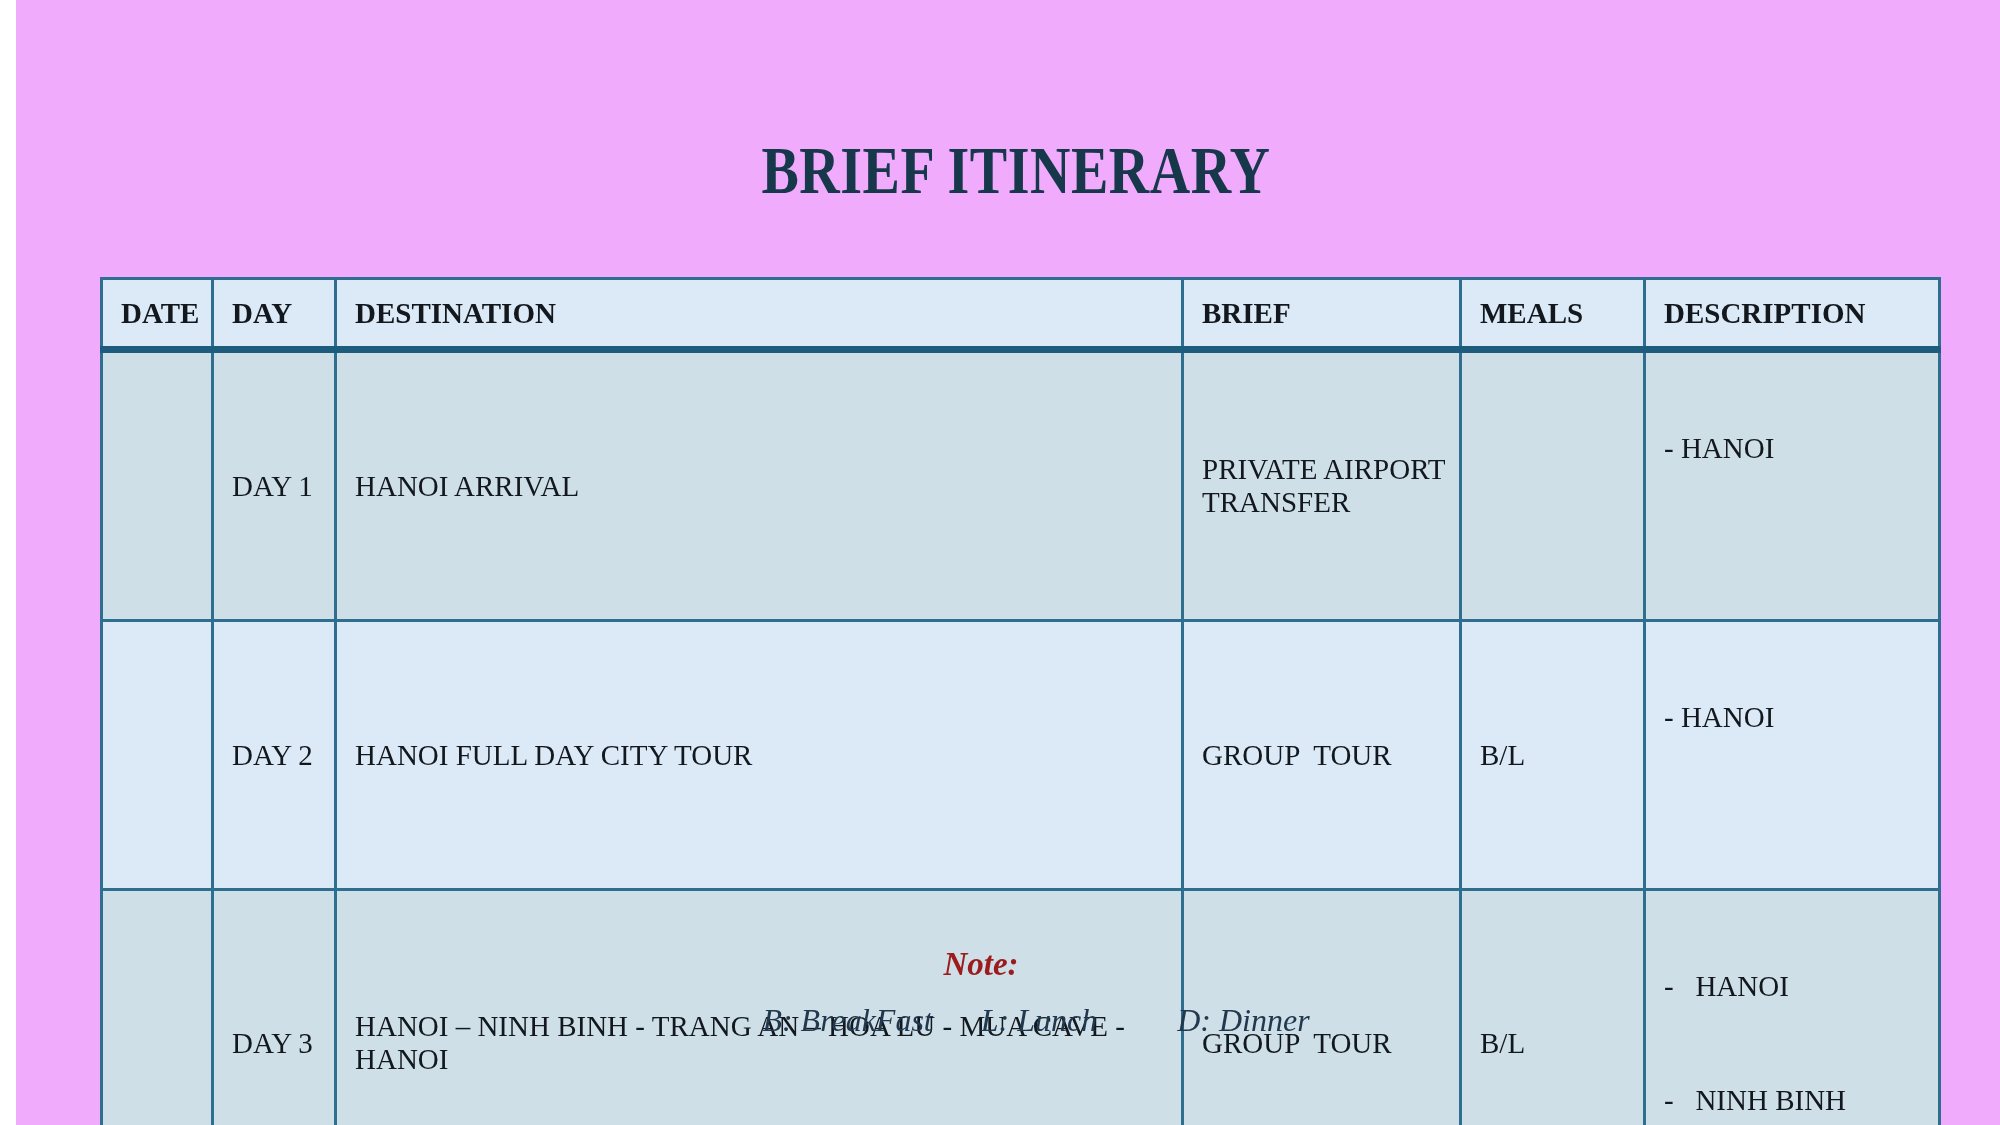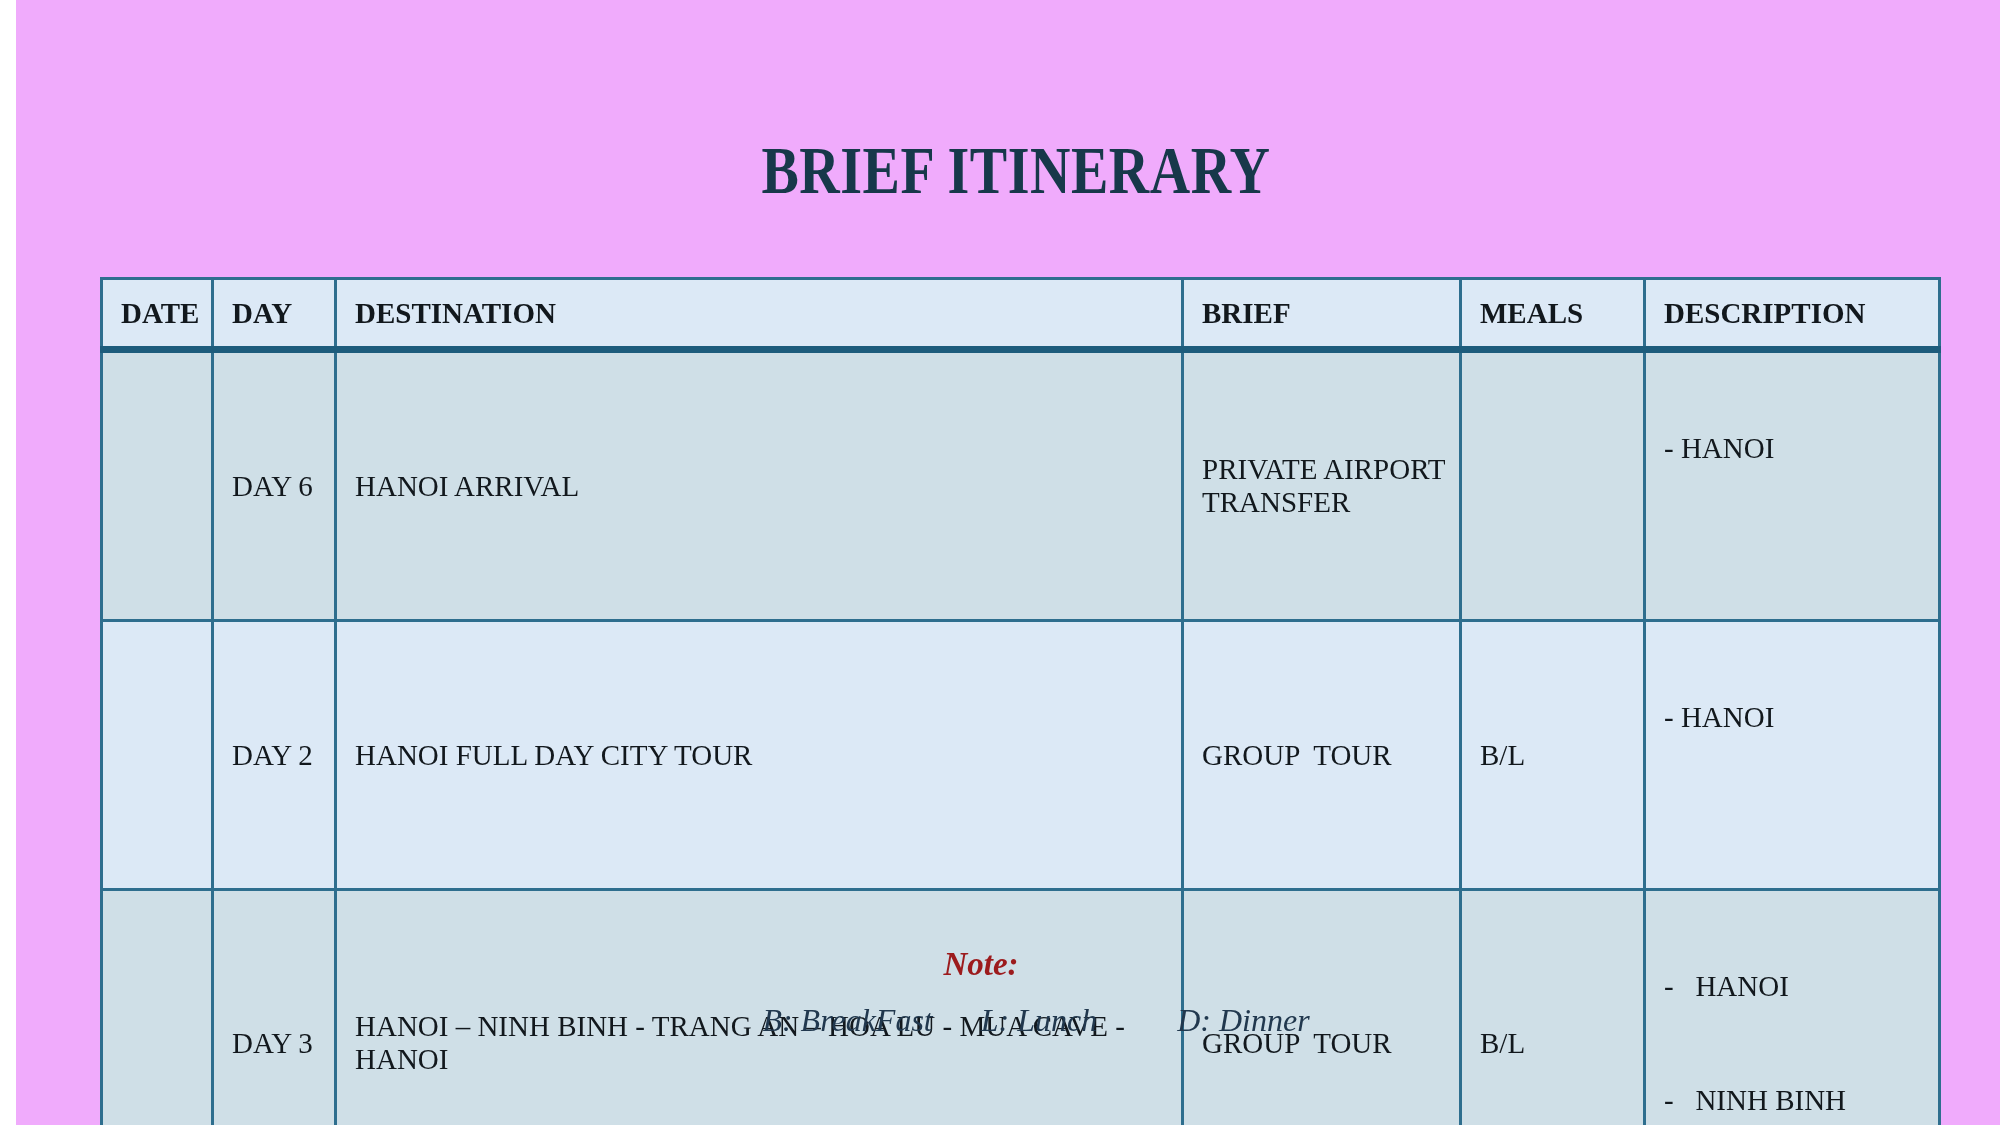--- a/index.html
+++ b/index.html
@@ -112,21 +112,21 @@
         <th>DAY</th>
         <th>DESTINATION</th>
         <th>BRIEF</th>
         <th>MEALS</th>
         <th>DESCRIPTION</th>
       </tr>
     </thead>
     <tbody>
       <tr class="row-dark r1">
         <td></td>
-        <td>DAY 6</td>
+        <td>DAY 1</td>
         <td>HANOI ARRIVAL</td>
         <td>PRIVATE AIRPORT TRANSFER</td>
         <td></td>
         <td class="dest-cell">
           <div>- HANOI</div>
           <div></div>
         </td>
       </tr>
       <tr class="row-light r2">
         <td></td>

